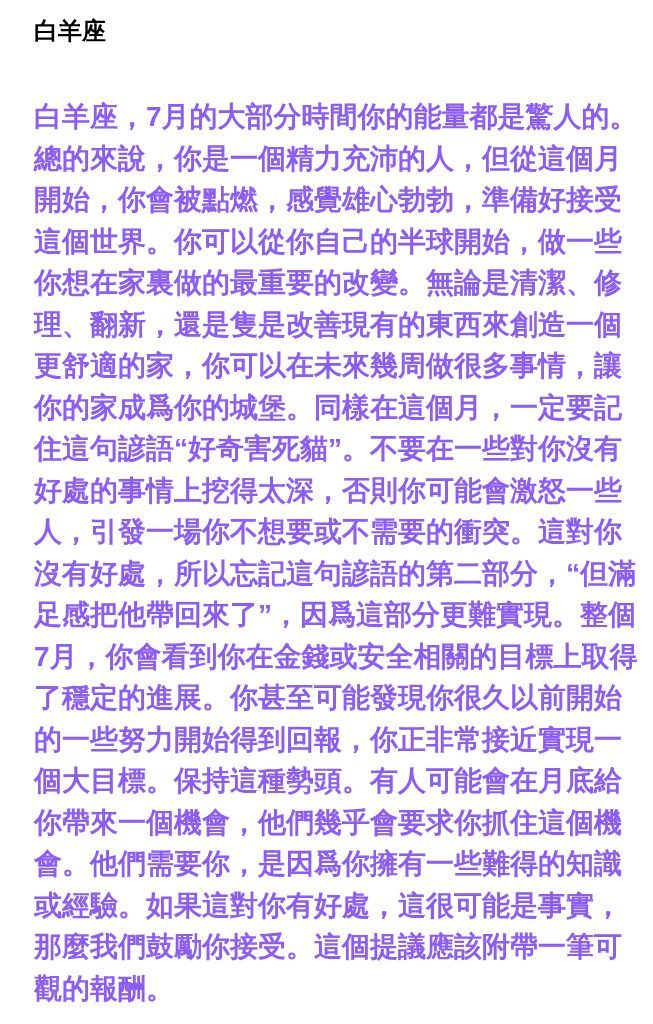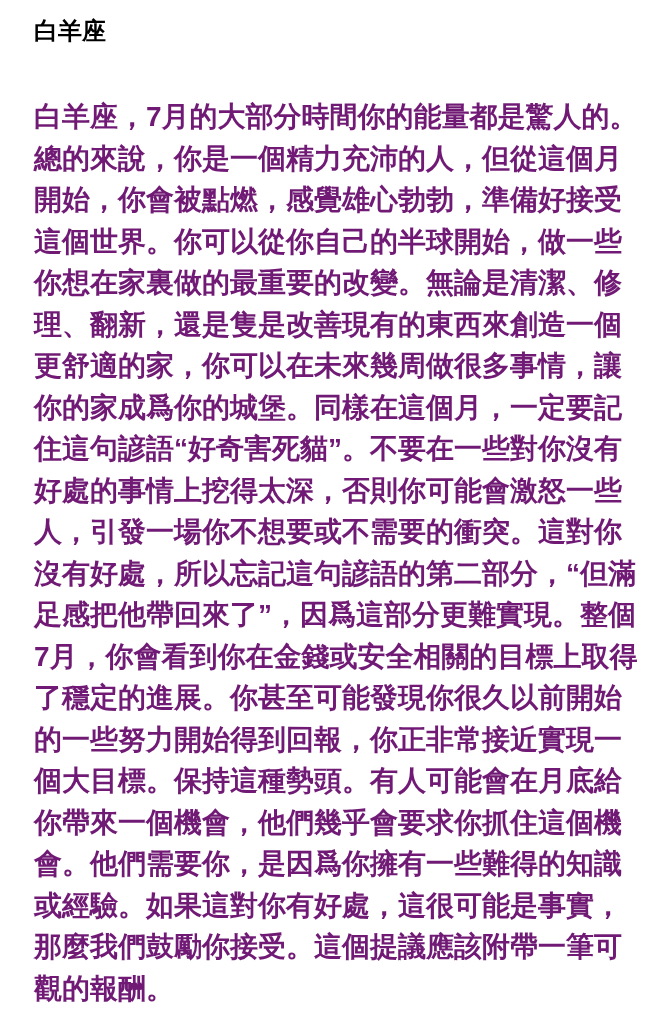--- a/index.html
+++ b/index.html
@@ -26,21 +26,21 @@
       font-weight: 700;
       line-height: 30px;
       color: #000000;
     }
     .paragraph {
       margin: 50px 0 0 0;
       width: 612px;
       font-size: 28px;
       font-weight: 700;
       line-height: 41.5px;
-      color: #701a75;
+      color: #8b5cf6;
       white-space: pre-line;
       word-break: keep-all;
     }
   </style>
 </head>
 <body>
 
 <div class="page">
   <h1 class="title">白羊座</h1>
   <p class="paragraph">白羊座，7月的大部分時間你的能量都是驚人的。

